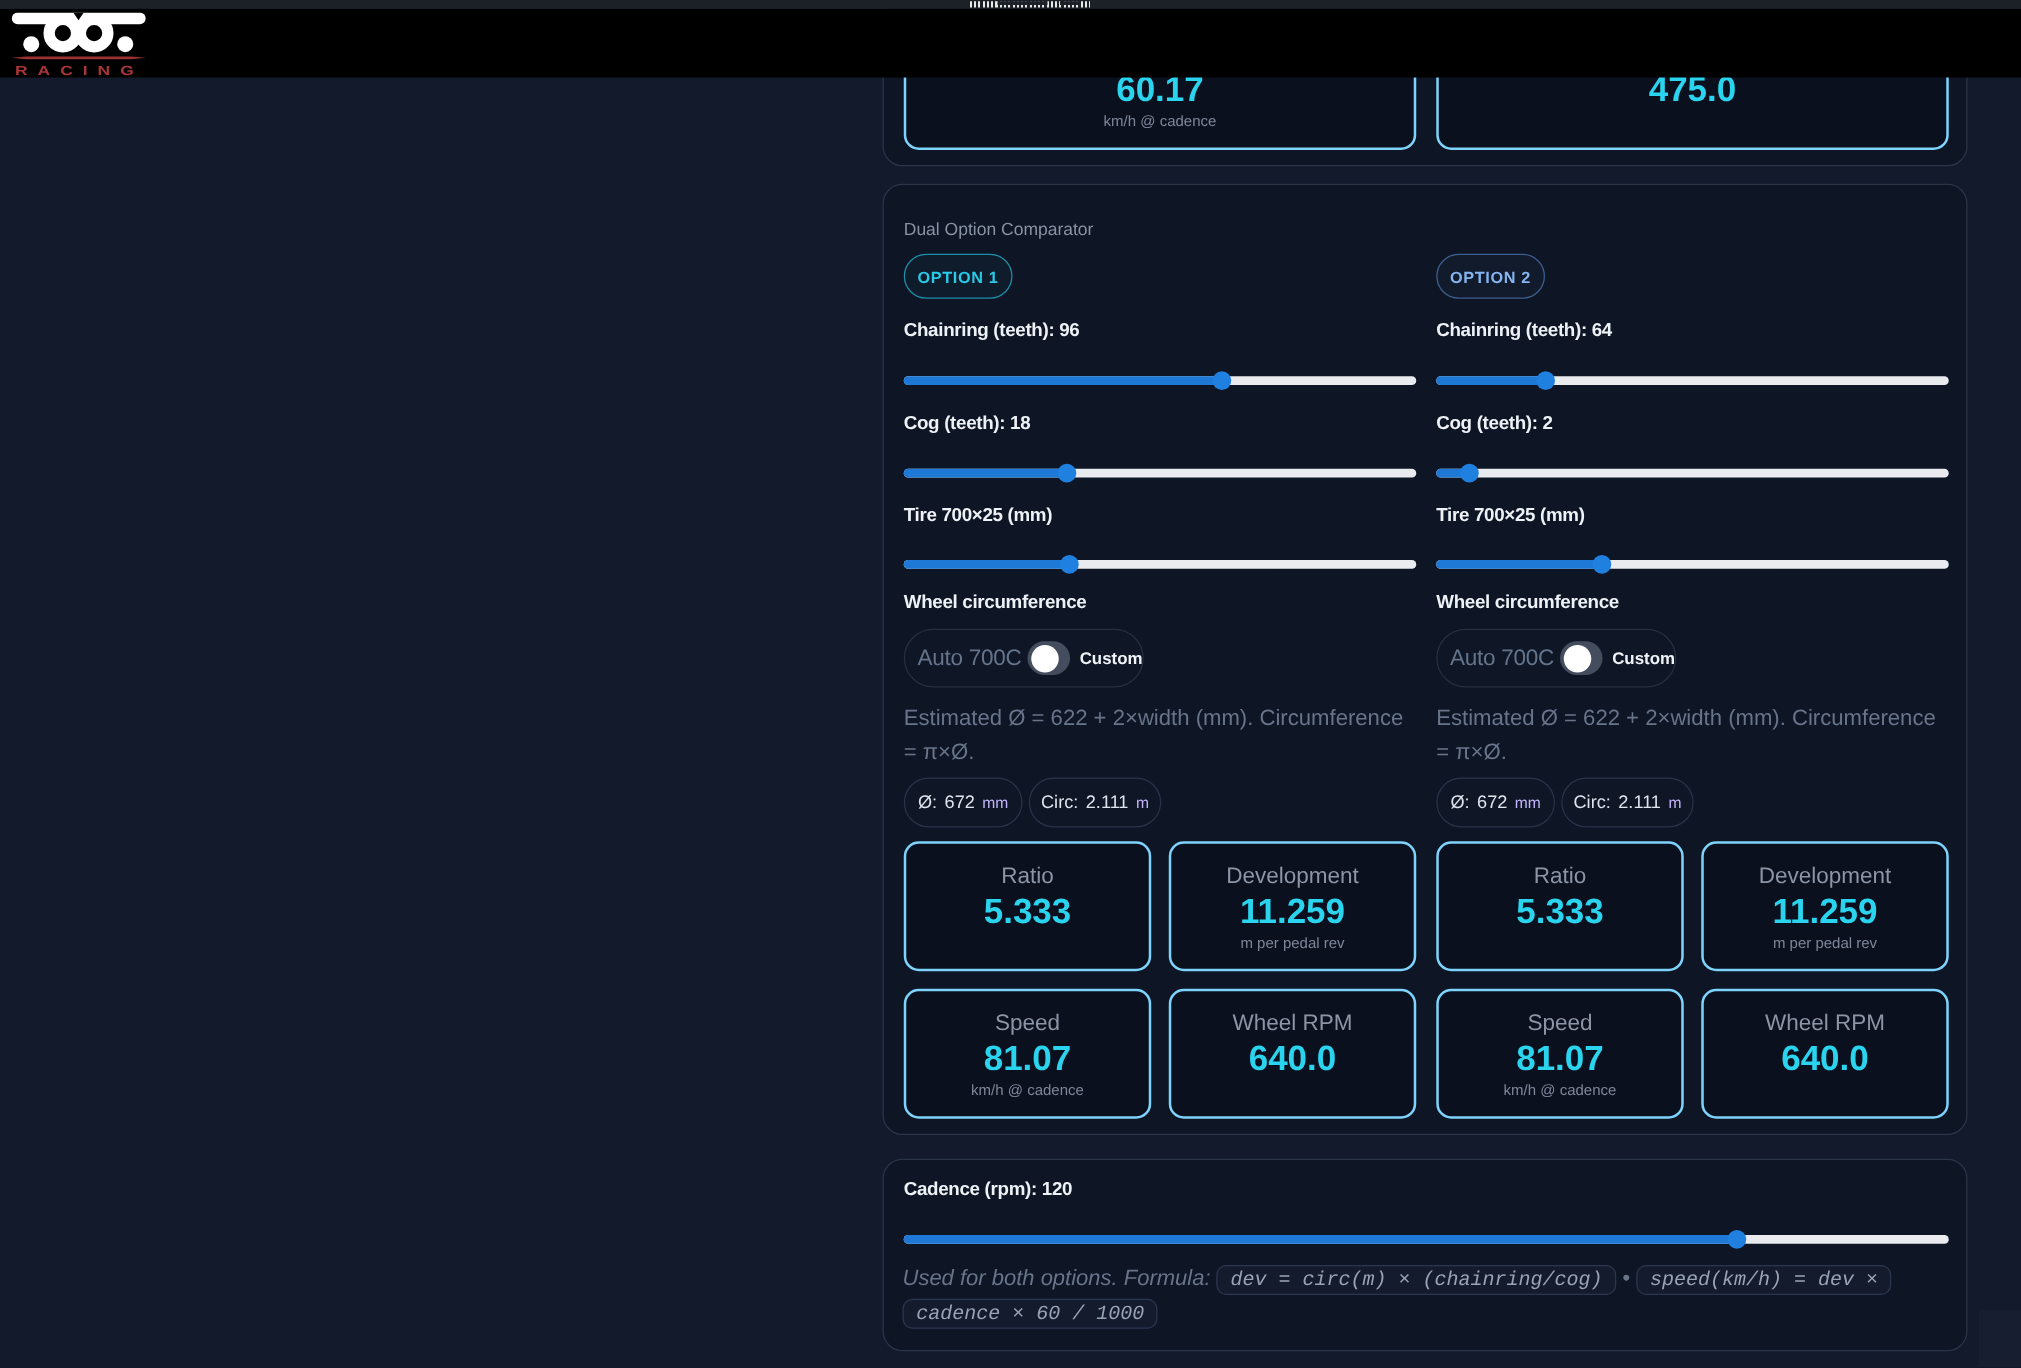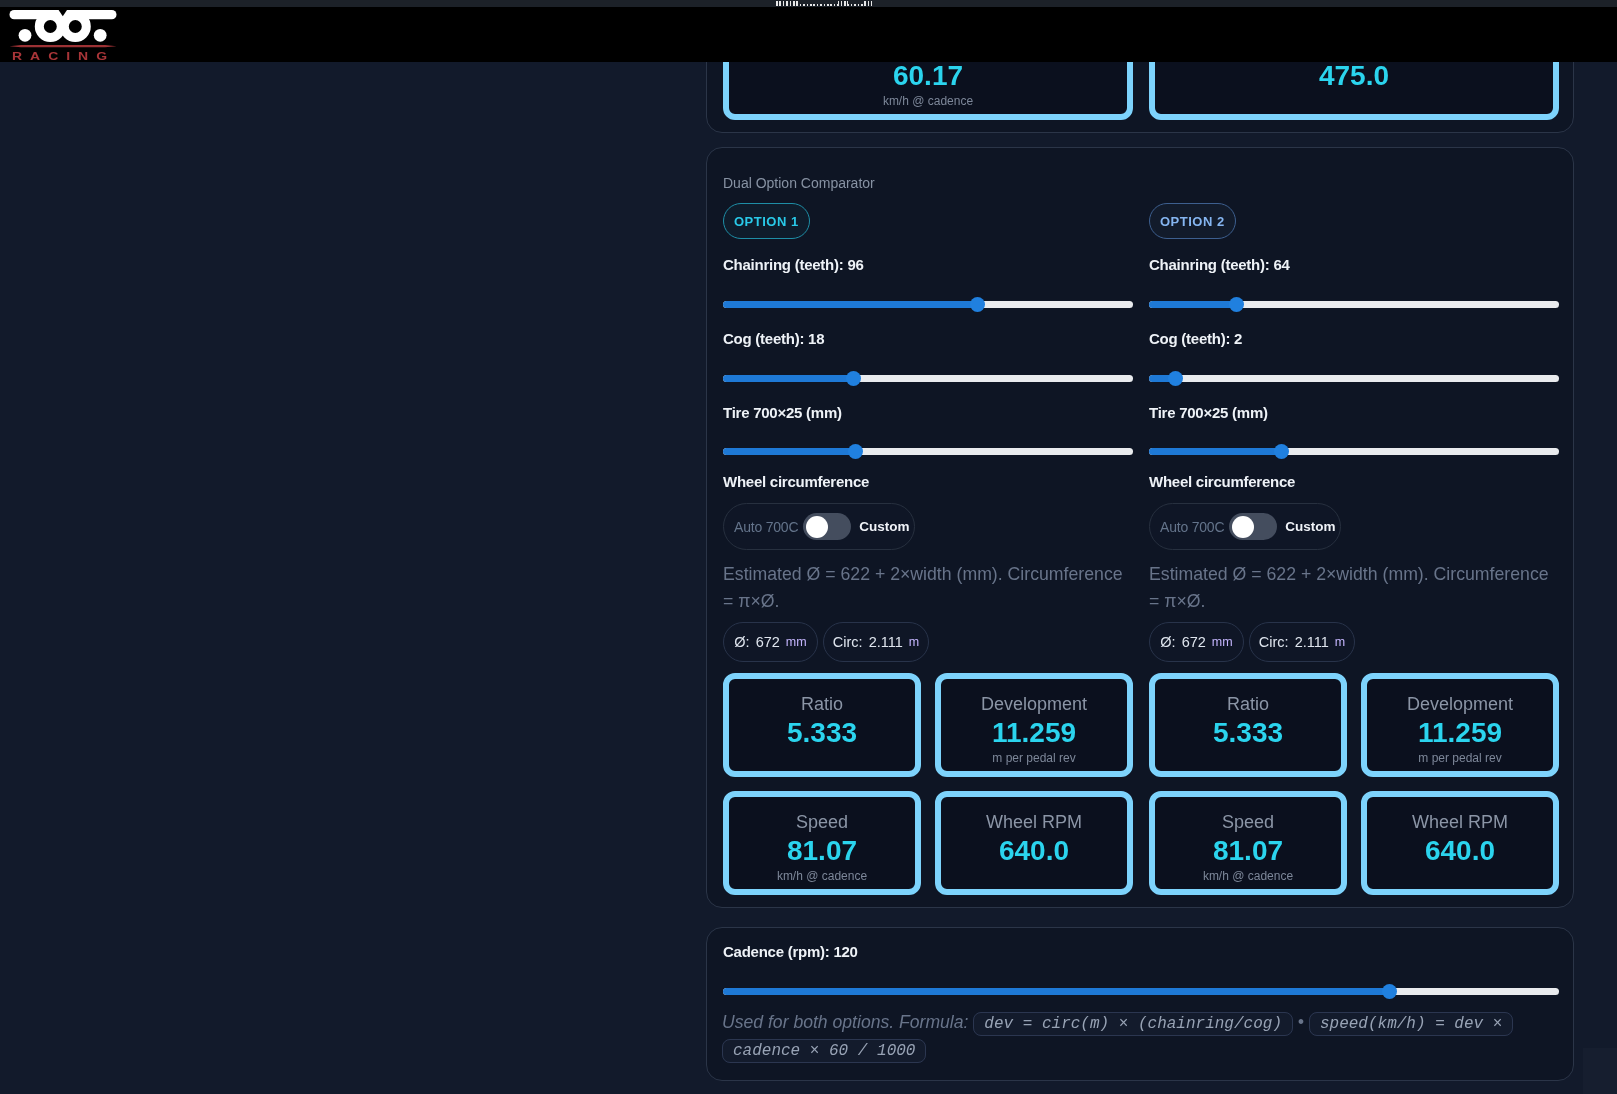--- a/index.html
+++ b/index.html
@@ -35,21 +35,21 @@
   .card {
     position:absolute; left:706px; width:868px;
     background:#0e1524; border:1px solid #2b3548; border-radius:16px;
   }
   #card1 { top:-8px; height:141px; }
   #card2 { top:147px; height:761px; }
   #card3 { top:927px; height:154px; }
 
   .statbox {
     position:absolute; height:104px;
-    background:#0b101e; border:6px solid #7dd3fc; border-radius:12px;
+    background:#0b101e; border:2px solid #7dd3fc; border-radius:12px;
     text-align:center; padding-top:13px;
   }
   .statbox .lbl { font-size:18px; line-height:24px; color:#8b95a6; }
   .statbox .val { font-size:28px; line-height:34px; font-weight:bold; color:#2bd4ee; }
   .statbox .sub { font-size:12px; line-height:16px; color:#7d8799; }
 
   .col { position:absolute; top:0; width:410px; height:761px; }
   .cardtitle {
     position:absolute; left:16px; top:25px;
     font-size:14px; line-height:20px; color:#8792a3;
@@ -78,21 +78,21 @@
   .slider .thumb {
     position:absolute; top:0.5px; width:15px; height:15px;
     background:#2080df; border-radius:50%;
   }
 
   .togglepill {
     position:absolute; left:0; top:355px; width:192px; height:47px;
     border:1px solid #27303f; border-radius:23.5px; background:#0f1626;
     display:flex; align-items:center; white-space:nowrap;
   }
-  .togglepill .auto { margin-left:10px; font-size:14px; letter-spacing:-0.2px; color:#64748b; }
+  .togglepill .auto { margin-left:10px; font-size:18px; letter-spacing:-0.2px; color:#64748b; }
   .togglepill .sw {
     margin-left:5px; width:48px; height:27px; border-radius:13.5px;
     background:#444d5e; position:relative;
   }
   .togglepill .sw .knob {
     position:absolute; left:3px; top:2.5px; width:22px; height:22px;
     background:#fff; border-radius:50%;
   }
   .togglepill .custom { margin-left:8px; font-size:13.5px; font-weight:bold; color:#f0f3f8; }
 

